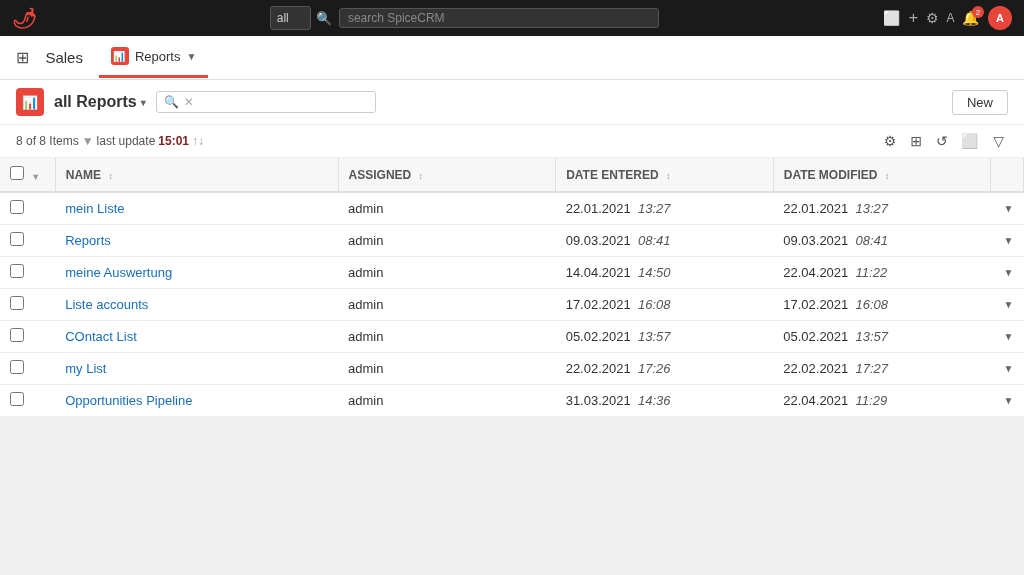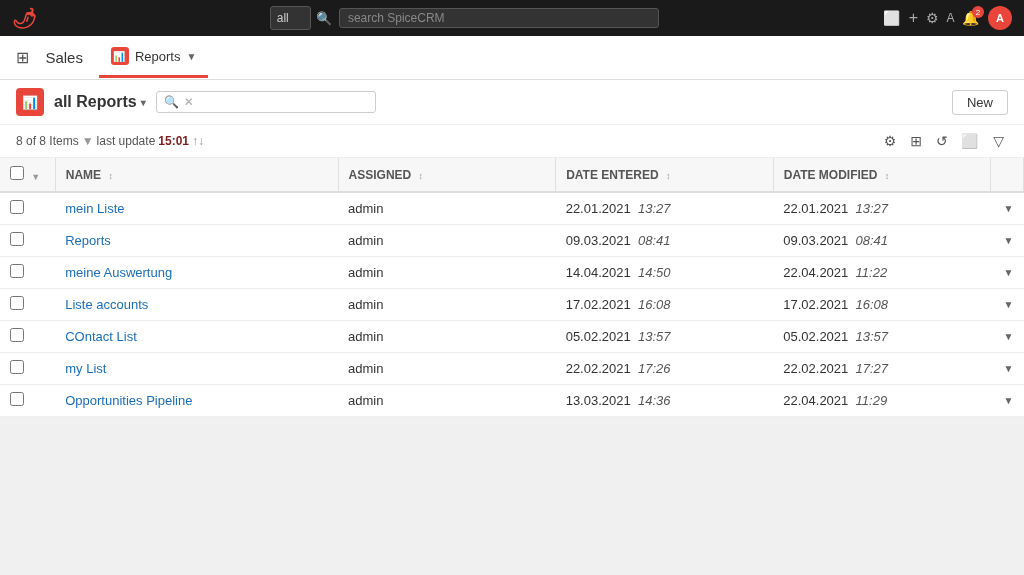--- a/index.html
+++ b/index.html
@@ -571,21 +571,21 @@
       <input type="checkbox" class="row-checkbox" style="">
     </td>
     <td class="col-name">
       <a class="name-link">Opportunities Pipeline</a>
     </td>
     <td class="col-assigned">
       <span>admin</span>
     </td>
     <td class="col-date">
       <span class="date-time">
-        <span class="date-bold">13.03.2021</span>
+        <span class="date-bold">31.03.2021</span>
         &nbsp;<span class="time-italic">14:36</span>
       </span>
     </td>
     <td class="col-modified">
       <span class="date-time">
         <span class="date-bold">22.04.2021</span>
         &nbsp;<span class="time-italic">11:29</span>
       </span>
     </td>
     <td class="col-action">

